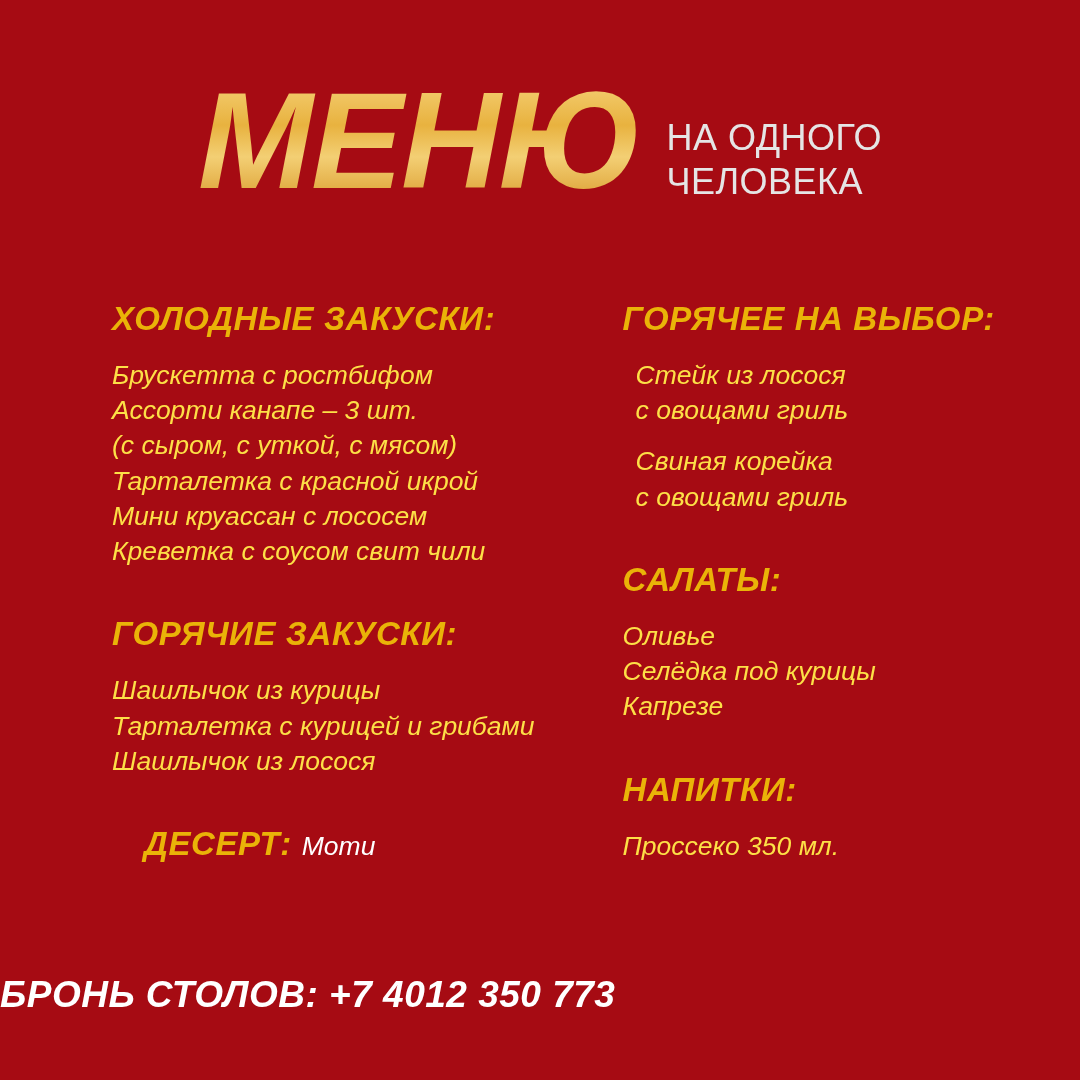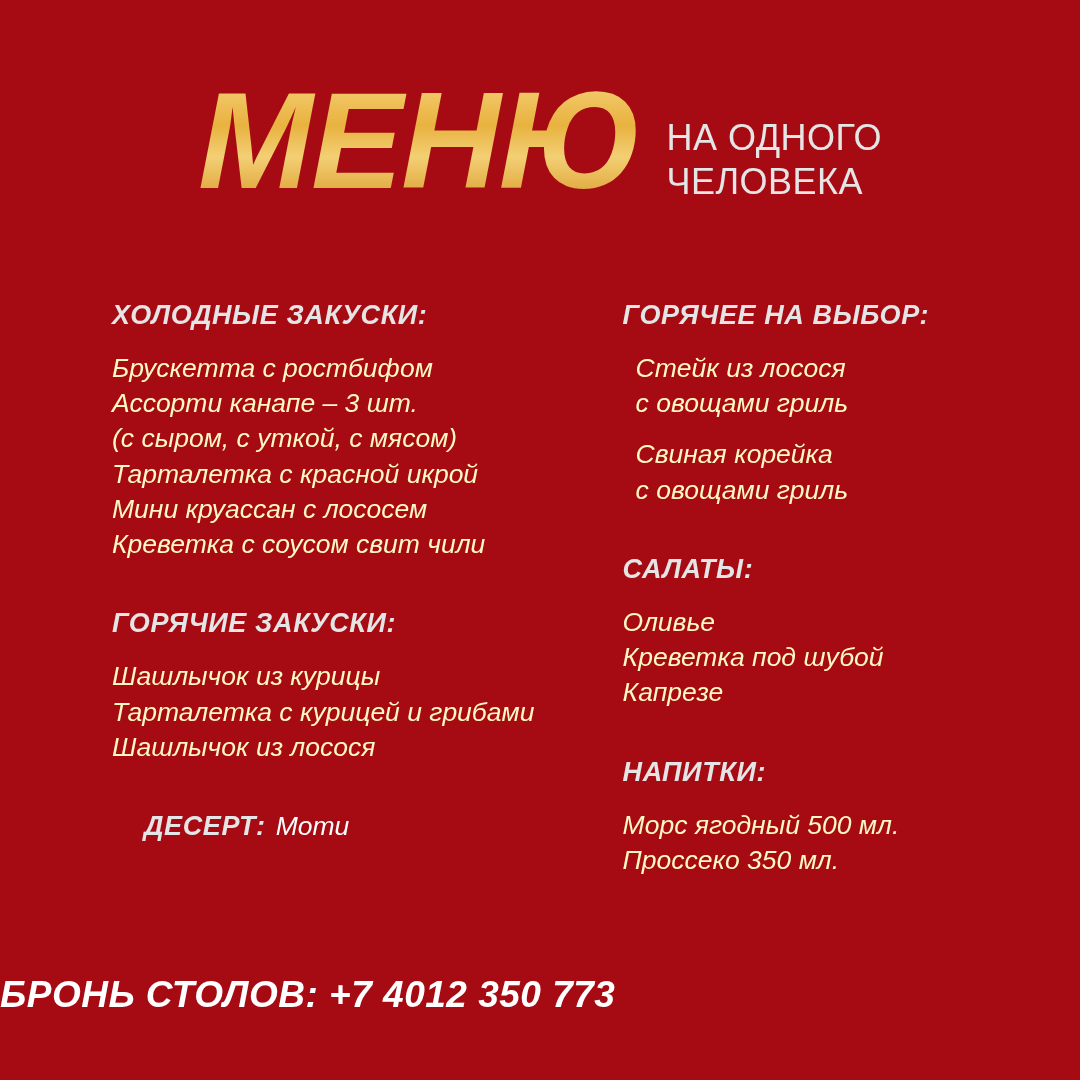--- a/index.html
+++ b/index.html
@@ -66,41 +66,41 @@
     display: flex;
     gap: 52px;
   }
   .col-left { width: 486px; }
   .col-right { width: 400px; }
 
   .section { margin-bottom: 46px; }
   .section:last-child { margin-bottom: 0; }
 
   .section-title {
-    font-size: 27px;
+    font-size: 33px;
     font-weight: bold;
     font-style: italic;
     letter-spacing: 0.6px;
-    color: #e5e5e5;
+    color: #eab308;
     margin: 0 0 20px 0;
   }
   .section-title.inline-dessert {
     margin-bottom: 0;
   }
 
   .items {
     margin: 0;
     padding: 0;
     list-style: none;
   }
   .items li {
     font-size: 26.5px;
     line-height: 1.33;
     font-style: italic;
-    color: #fef9c3;
+    color: #fde047;
     white-space: pre-line;
   }
   .items li.group { margin-bottom: 16px; margin-left: 13px; }
   .items li.group:last-child { margin-bottom: 0; }
 
   .dessert-row {
     display: flex;
     align-items: baseline;
     gap: 10px;
     margin-left: 32px;
@@ -179,29 +179,28 @@
 с овощами гриль</li>
           <li class="group">Свиная корейка
 с овощами гриль</li>
         </ul>
       </div>
 
       <div class="section">
         <h2 class="section-title">САЛАТЫ:</h2>
         <ul class="items">
           <li>Оливье</li>
-          <li>Креветка под шубой</li>
+          <li>Селёдка под курицы</li>
           <li>Капрезе</li>
         </ul>
       </div>
 
       <div class="section">
         <h2 class="section-title">НАПИТКИ:</h2>
         <ul class="items">
-          <li>Морс ягодный 500 мл.</li>
           <li>Проссеко 350 мл.</li>
         </ul>
       </div>
 
     </div>
 
   </div>
 
   <div class="footer">БРОНЬ СТОЛОВ: +7 4012 350 773</div>
 

